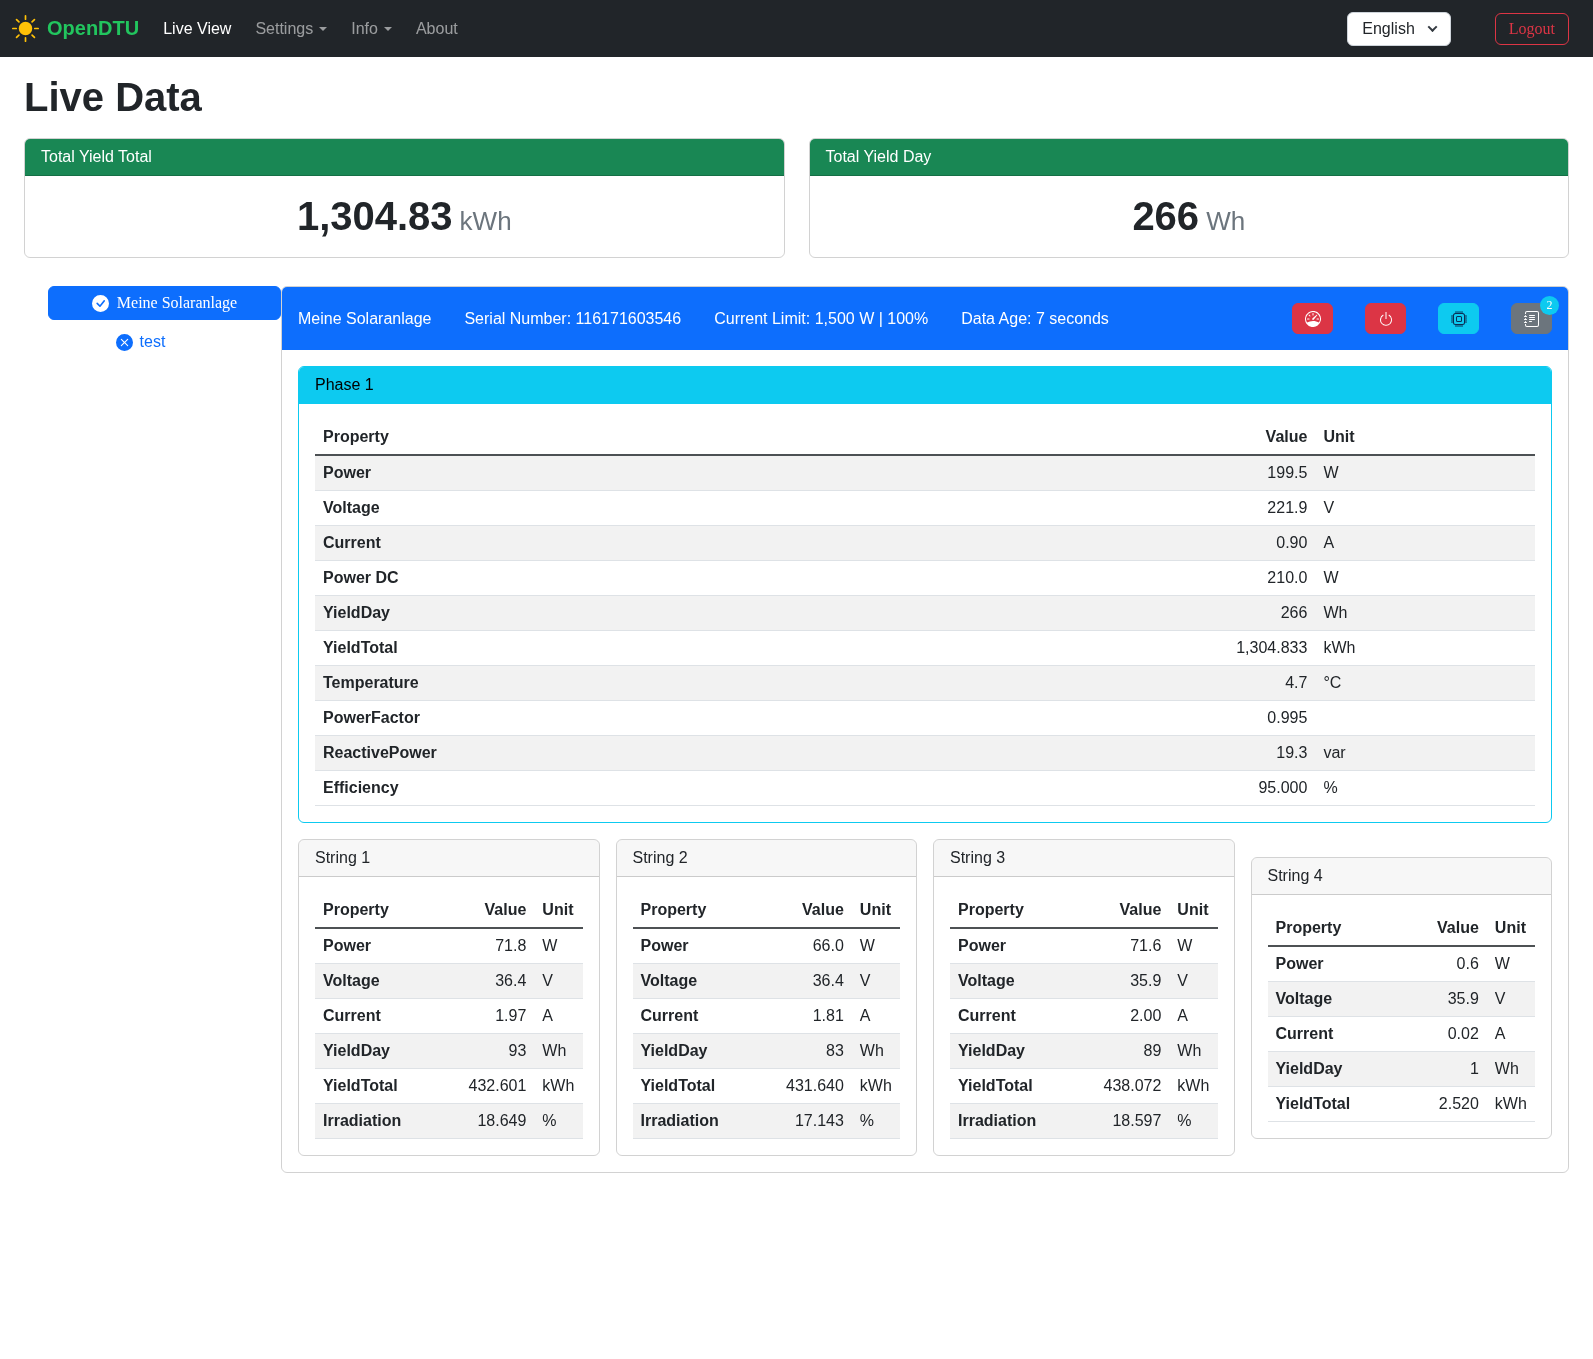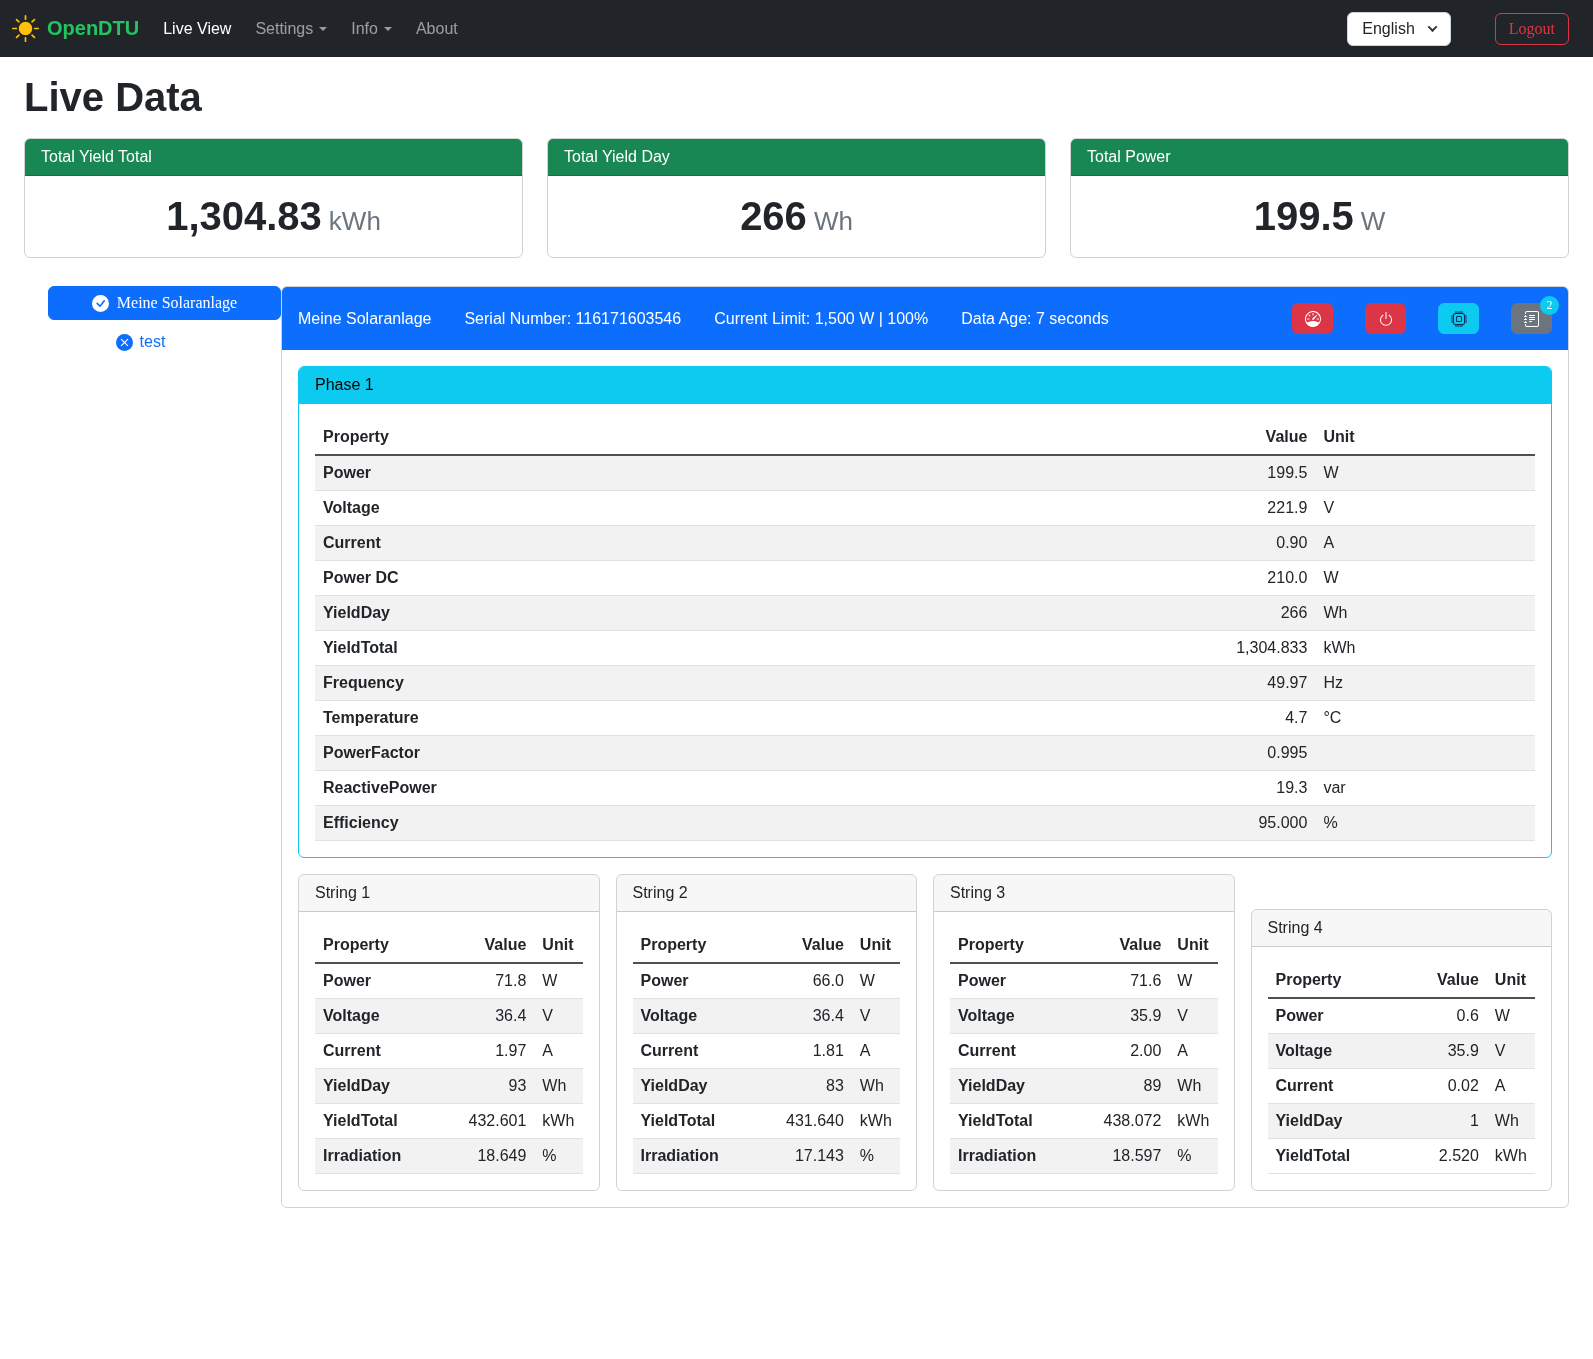--- a/index.html
+++ b/index.html
@@ -65,21 +65,21 @@
   .data-table{width:100%;border-collapse:collapse;}
   .data-table th,.data-table td{padding:8px;border-bottom:1px solid var(--border);text-align:left;font-size:16px;}
   .data-table thead th{border-bottom:2px solid #4d5154;}
   .cell-prop{font-weight:700;}
   .cell-value{text-align:right !important;}
   .cell-unit{width:18%;}
   .stripe-odd tr:nth-child(odd){background:rgba(0,0,0,.05);}
   .stripe-even tr:nth-child(even){background:rgba(0,0,0,.05);}
 
   
-  .strings-row{display:flex;gap:16px;align-items:flex-end;}
+  .strings-row{display:flex;gap:16px;align-items:center;}
   .string-card{flex:1;border:1px solid var(--card-border);border-radius:6px;overflow:hidden;}
   .string-card-header{background:rgba(0,0,0,.03);padding:9px 16px;border-bottom:1px solid var(--card-border);}
   .string-card-body{padding:16px;}
 </style>
 </head>
 <body>
 
 <nav class="navbar">
   <div class="brand">
     <span class="brand-icon">
@@ -117,26 +117,20 @@
     <div class="summary-card">
       <div class="summary-card-header">Total Yield Total</div>
       <div class="summary-card-body">
         <span class="summary-value">1,304.83</span><span class="summary-unit">kWh</span>
       </div>
     </div>
     <div class="summary-card">
       <div class="summary-card-header">Total Yield Day</div>
       <div class="summary-card-body">
         <span class="summary-value">266</span><span class="summary-unit">Wh</span>
-      </div>
-    </div>
-    <div class="summary-card">
-      <div class="summary-card-header">Total Power</div>
-      <div class="summary-card-body">
-        <span class="summary-value">199.5</span><span class="summary-unit">W</span>
       </div>
     </div>
   </div>
 
   <div class="content-row">
     <aside class="sidebar">
       <button class="inverter-btn">
         <span style="display:flex;">
           <svg width="17" height="17" viewBox="0 0 16 16" fill="#fff">
               <path d="M16 8A8 8 0 1 1 0 8a8 8 0 0 1 16 0zm-3.97-3.03a.75.75 0 0 0-1.08.022L7.477 9.417 5.384 7.323a.75.75 0 0 0-1.06 1.06L6.97 11.03a.75.75 0 0 0 1.079-.02l3.992-4.99a.75.75 0 0 0-.01-1.05z"></path>
@@ -234,25 +228,20 @@
                     <th class="cell-prop">YieldDay</th>
                     <td class="cell-value">266</td>
                     <td class="cell-unit">Wh</td>
                   </tr>
                   <tr>
                     <th class="cell-prop">YieldTotal</th>
                     <td class="cell-value">1,304.833</td>
                     <td class="cell-unit">kWh</td>
                   </tr>
                   <tr>
-                    <th class="cell-prop">Frequency</th>
-                    <td class="cell-value">49.97</td>
-                    <td class="cell-unit">Hz</td>
-                  </tr>
-                  <tr>
                     <th class="cell-prop">Temperature</th>
                     <td class="cell-value">4.7</td>
                     <td class="cell-unit">°C</td>
                   </tr>
                   <tr>
                     <th class="cell-prop">PowerFactor</th>
                     <td class="cell-value">0.995</td>
                     <td class="cell-unit"></td>
                   </tr>
                   <tr>

